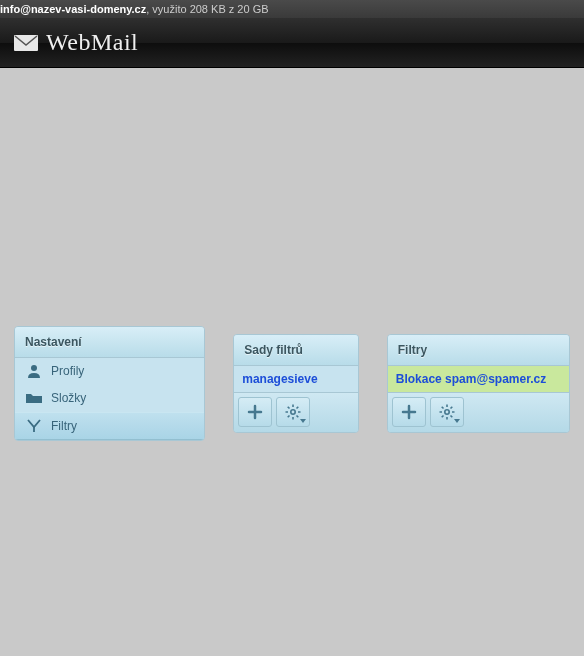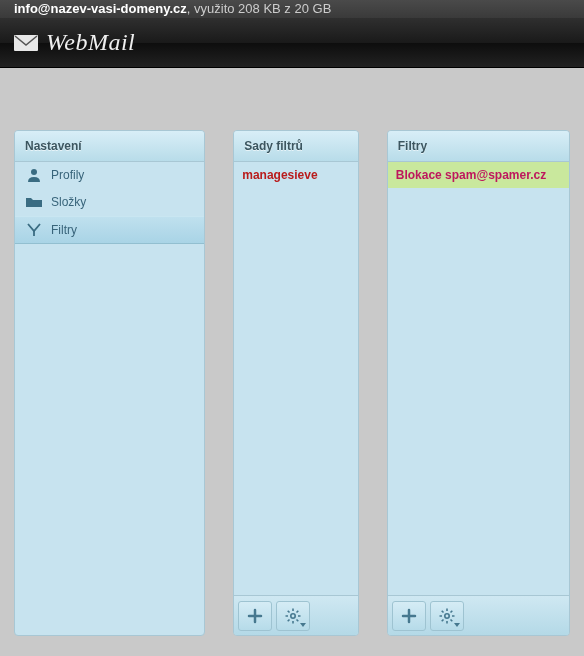--- a/index.html
+++ b/index.html
@@ -7,22 +7,22 @@
   width: 584px;
   height: 656px;
   font-family: "Lucida Grande", Verdana, Arial, sans-serif;
   font-size: 12px;
   background: #c9c9c9;
   overflow: hidden;
 }
 .topbar {
   background: linear-gradient(to bottom, #4a4a4a, #3a3a3a);
   color: #ccc;
-  padding: 2px 14px;
-  font-size: 13px;
+  padding: 2px 0;
+  font-size: 11px;
   height: 18px;
   line-height: 14px;
 }
 .topbar .email { color: #fff; font-weight: bold; }
 .brandbar {
   background: linear-gradient(to bottom, #2f2f2f 0%, #1a1a1a 50%, #0d0d0d 51%, #222 100%);
   height: 50px;
   display: flex;
   align-items: center;
   padding-left: 14px;
@@ -33,27 +33,27 @@
   height: 16px;
   margin-right: 8px;
   fill: #e8e8e8;
 }
 .brandbar .brand-text {
   color: #eee;
   font-size: 24px;
   font-family: "Times New Roman", serif;
   font-weight: normal;
   letter-spacing: 0.5px;
-  font-style: italic;
 }
 .content {
   padding: 62px 14px 20px 14px;
   display: flex;
   gap: 28px;
   height: calc(100% - 68px);
+  align-items: center;
 }
 .panel {
   background: #c7e3ef;
   border: 1px solid #a8c7d4;
   border-radius: 4px;
   display: flex;
   flex-direction: column;
   overflow: hidden;
 }
 .panel-settings { width: 192px; }
@@ -91,26 +91,26 @@
   color: #3a6c82;
 }
 .settings-item.selected {
   background: linear-gradient(to bottom, #bfe0ee, #a9d4e6);
   border-top: 1px solid #c9e6f1;
   border-bottom: 1px solid #92bfd0;
 }
 .list-item {
   padding: 6px 8px;
   font-weight: bold;
-  color: #b91c1c;
+  color: #1d4ed8;
   cursor: pointer;
 }
 .list-item.green {
   background: #c9e89d;
-  color: #be185d;
+  color: #1d4ed8;
   white-space: nowrap;
   overflow: hidden;
 }
 .panel-footer {
   background: linear-gradient(to bottom, #cfe8f2, #b4d9e7);
   border-top: 1px solid #a8c7d4;
   display: flex;
   align-items: center;
   padding: 4px;
   gap: 4px;

